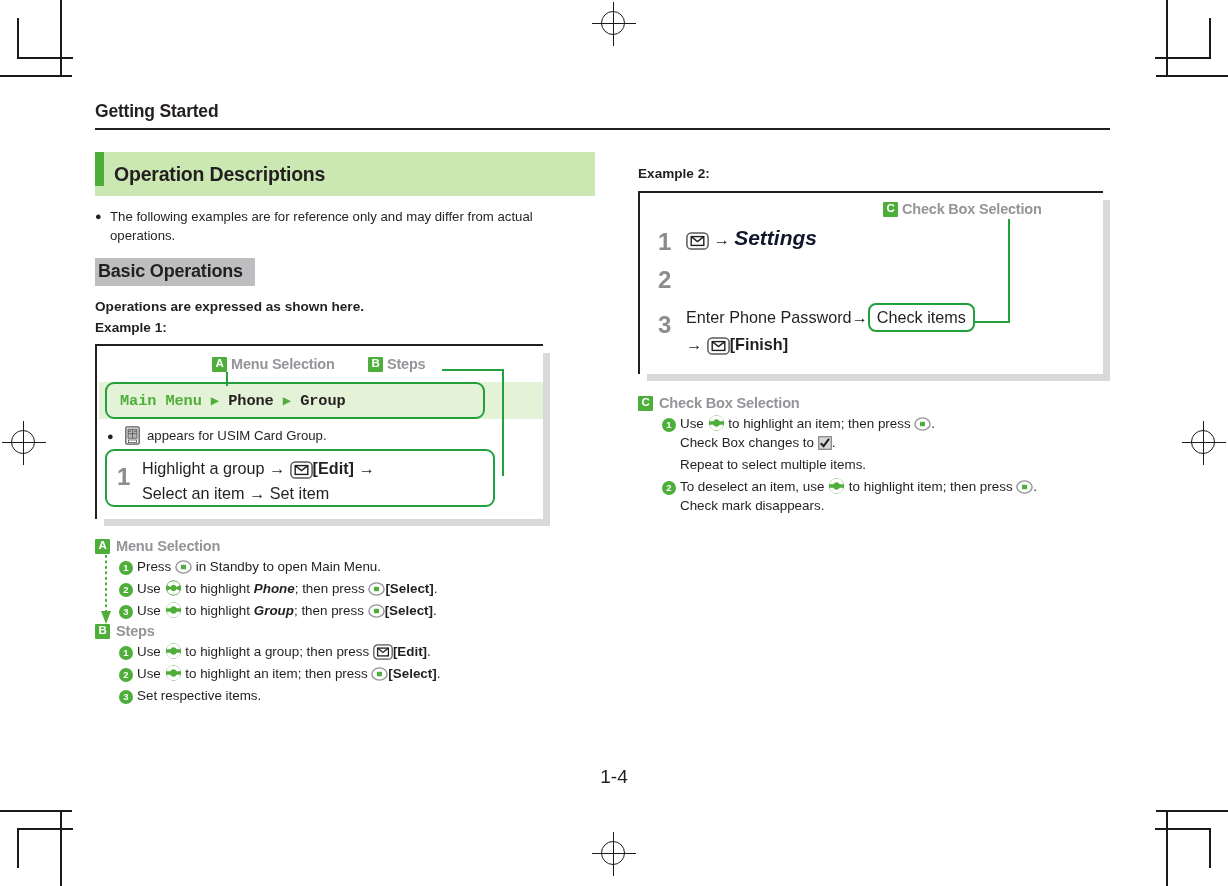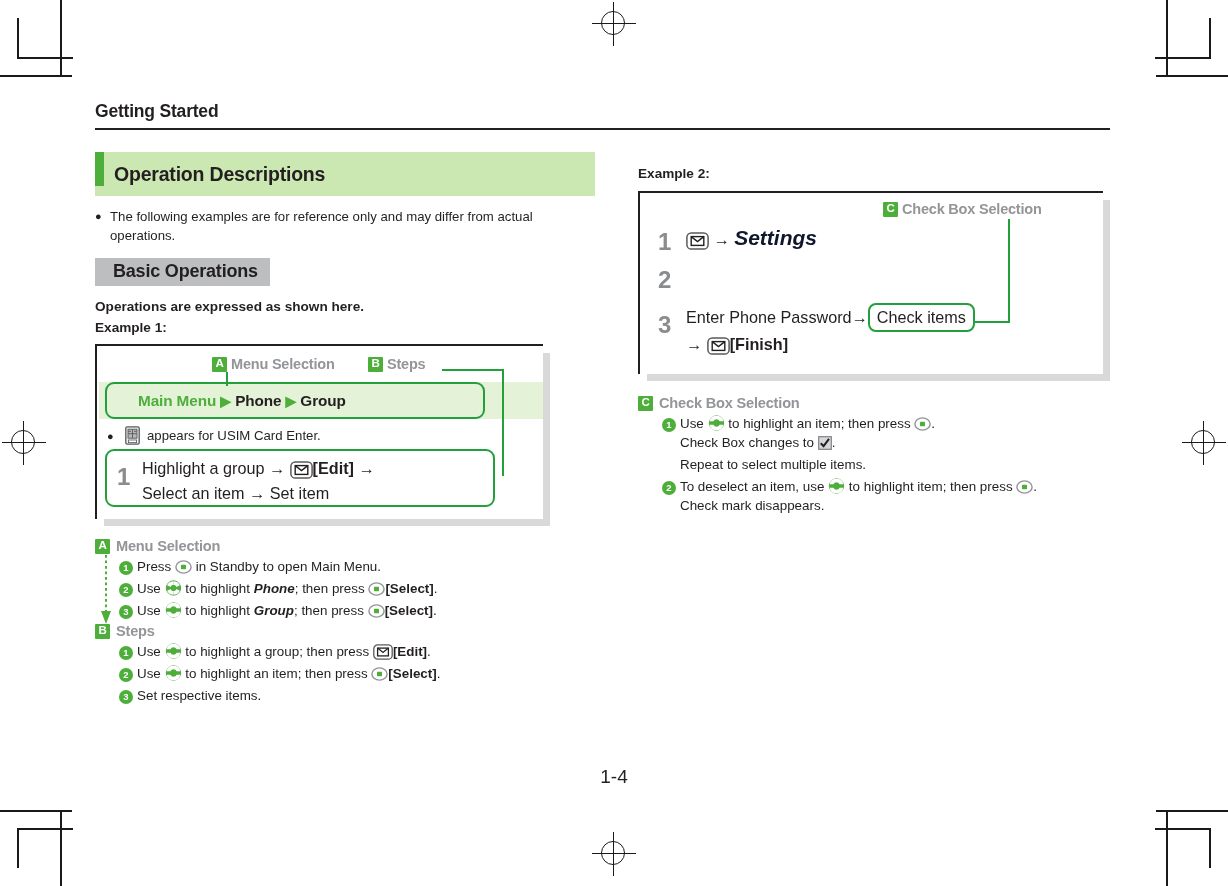--- a/index.html
+++ b/index.html
@@ -37,21 +37,21 @@
   .sec-bar .txt{padding-left:19px;font-size:19.5px;font-weight:bold;color:#231f20;letter-spacing:-0.2px;}
 
   
   .bullet-row{display:flex;margin-top:11px;}
   .bullet-row .dot{width:15px;flex:none;font-size:11px;line-height:19px;color:#231f20;}
   .bullet-row .bt{font-size:13.2px;line-height:19px;color:#231f20;}
 
   
   .sub-head{
     display:inline-block;margin-top:13px;background:#bcbec0;
-    padding:3px 12px 4px 18px;font-size:18px;font-weight:bold;color:#231f20;letter-spacing:-0.2px;
+    padding:3px 12px 4px 3px;font-size:18px;font-weight:bold;color:#231f20;letter-spacing:-0.2px;
   }
   .lead{margin-top:11px;font-size:13.6px;font-weight:bold;color:#231f20;line-height:19px;}
   .exlabel{margin-top:2px;font-size:13.6px;font-weight:bold;color:#231f20;line-height:19px;}
 
   
   .exbox{position:relative;margin-top:7px;}
   .exbox .shadow{position:absolute;left:9px;top:9px;right:0;bottom:0;background:#d9d9d9;}
   .exbox .panel{position:relative;background:#ffffff;border-top:2.6px solid #231f20;border-left:2.6px solid #231f20;}
 
   .callout{
@@ -195,40 +195,40 @@
           <span class="badge">B</span>
           <span>Steps</span>
         </div>
 
         <div class="gline" style="left:129px;top:26px;width:2.2px;height:14px;"></div>
 
         <div class="gline" style="left:345px;top:23px;width:62px;height:2.2px;"></div>
         <div class="gline" style="left:405px;top:23px;width:2.2px;height:107px;"></div>
 
         <div class="gbox" style="position:absolute;left:8px;top:36px;width:380px;height:37px;display:flex;align-items:center;">
-          <span class="navtext" style="padding-left:31px;">
+          <span class="navtext" style="padding-left:13px;font-family:Liberation Mono, monospace;">
             <span class="gr">Main Menu</span>
             <span class="tri">▶</span>
             <span>Phone</span>
             <span class="tri">▶</span>
             <span>Group</span>
           </span>
         </div>
 
         <div style="position:absolute;left:10px;top:80px;display:flex;align-items:center;">
           <span style="font-size:11px;width:18px;">●</span>
           <span class="ico">
             <svg width="15" height="19" viewBox="0 0 15 19">
               <rect x="0.8" y="0.8" width="13.4" height="17.4" rx="1.4" fill="#f1f1f1" stroke="#58595b" stroke-width="1.3"></rect>
               <rect x="3" y="3.2" width="9" height="9" fill="#b6b7b9" stroke="#58595b" stroke-width="0.9"></rect>
               <path d="M3 7.7h9M7.5 3.2v9M3 5.3h3M9 5.3h3" stroke="#58595b" stroke-width="0.9" fill="none"></path>
               <rect x="3.4" y="14" width="8.2" height="2.6" fill="#ffffff" stroke="#58595b" stroke-width="0.8"></rect>
             </svg>
           </span>
-          <span style="font-size:13.2px;margin-left:7px;">appears for USIM Card Enter.</span>
+          <span style="font-size:13.2px;margin-left:7px;">appears for USIM Card Group.</span>
         </div>
 
         <div class="gbox" style="position:absolute;left:8px;top:103px;width:390px;height:58px;">
           <div style="display:flex;align-items:flex-start;padding:5px 0 0 10px;">
             <span class="stepnum" style="margin-top:9px;width:25px;flex:none;">1</span>
             <span class="steptext">
               <span>Highlight a group</span>
               <span>→</span>
               <span class="ico" style="vertical-align:-5px;">
                 <svg width="23" height="18" viewBox="0 0 23 18">

